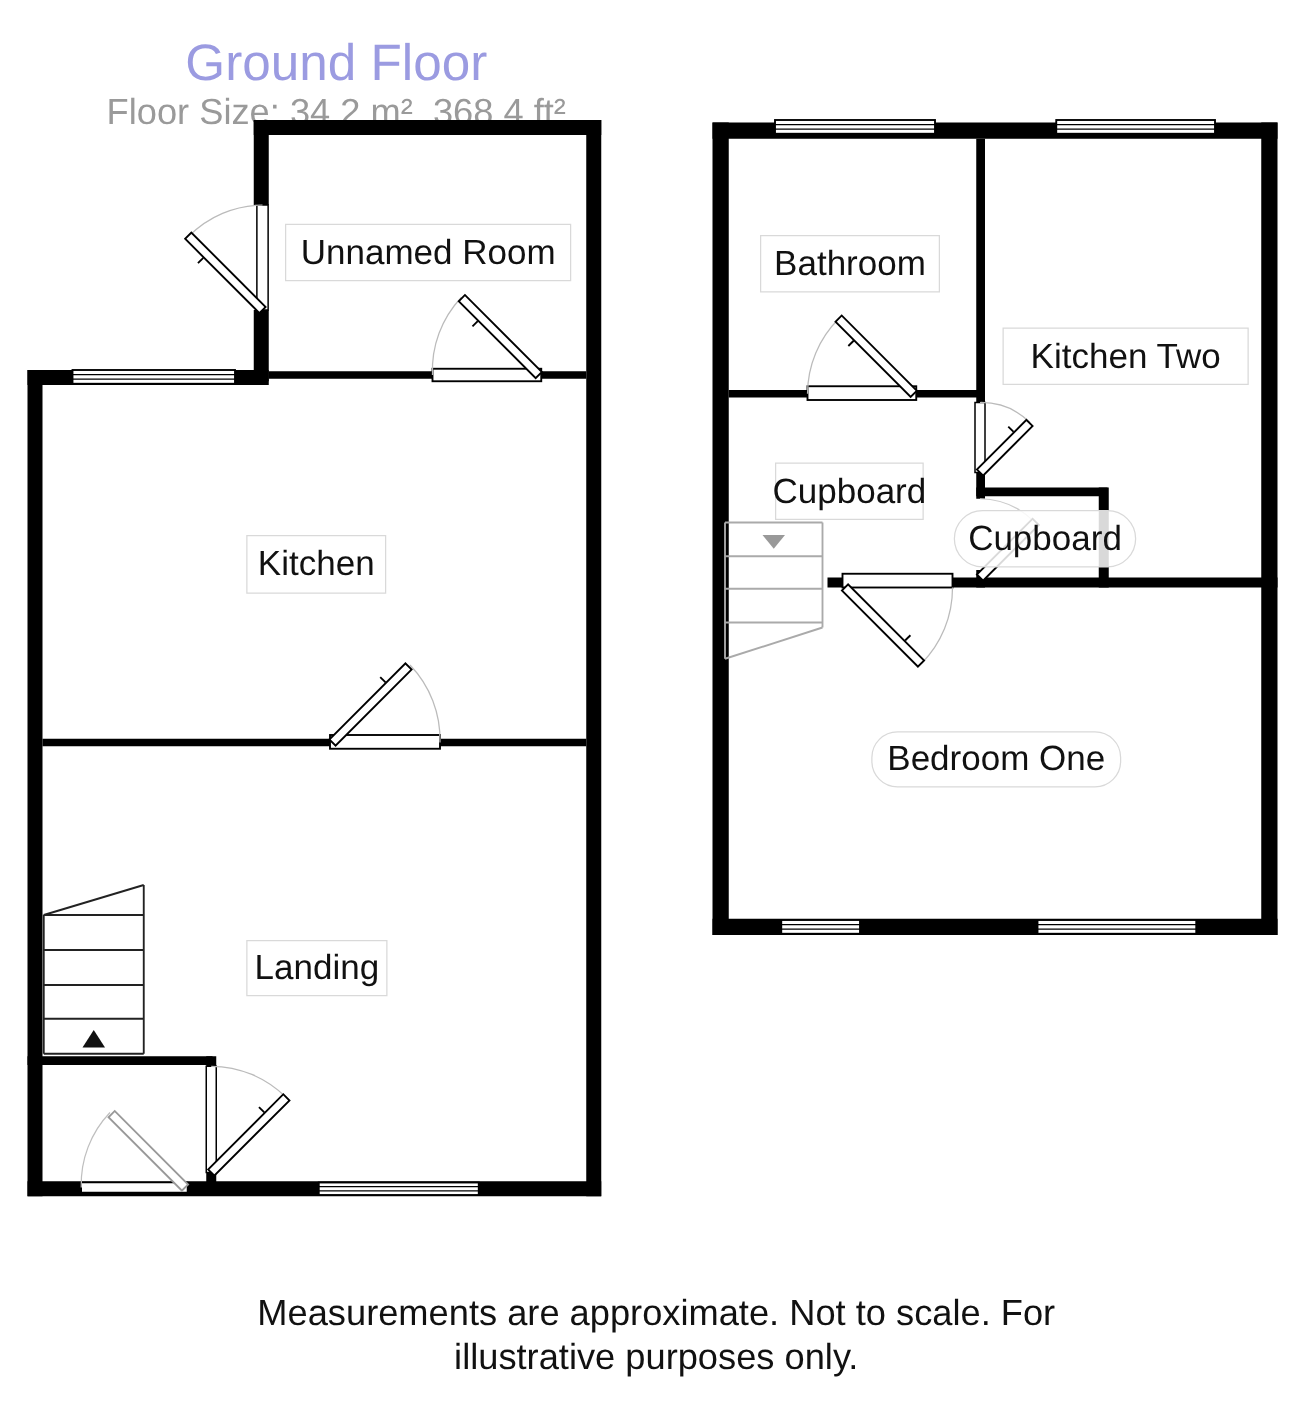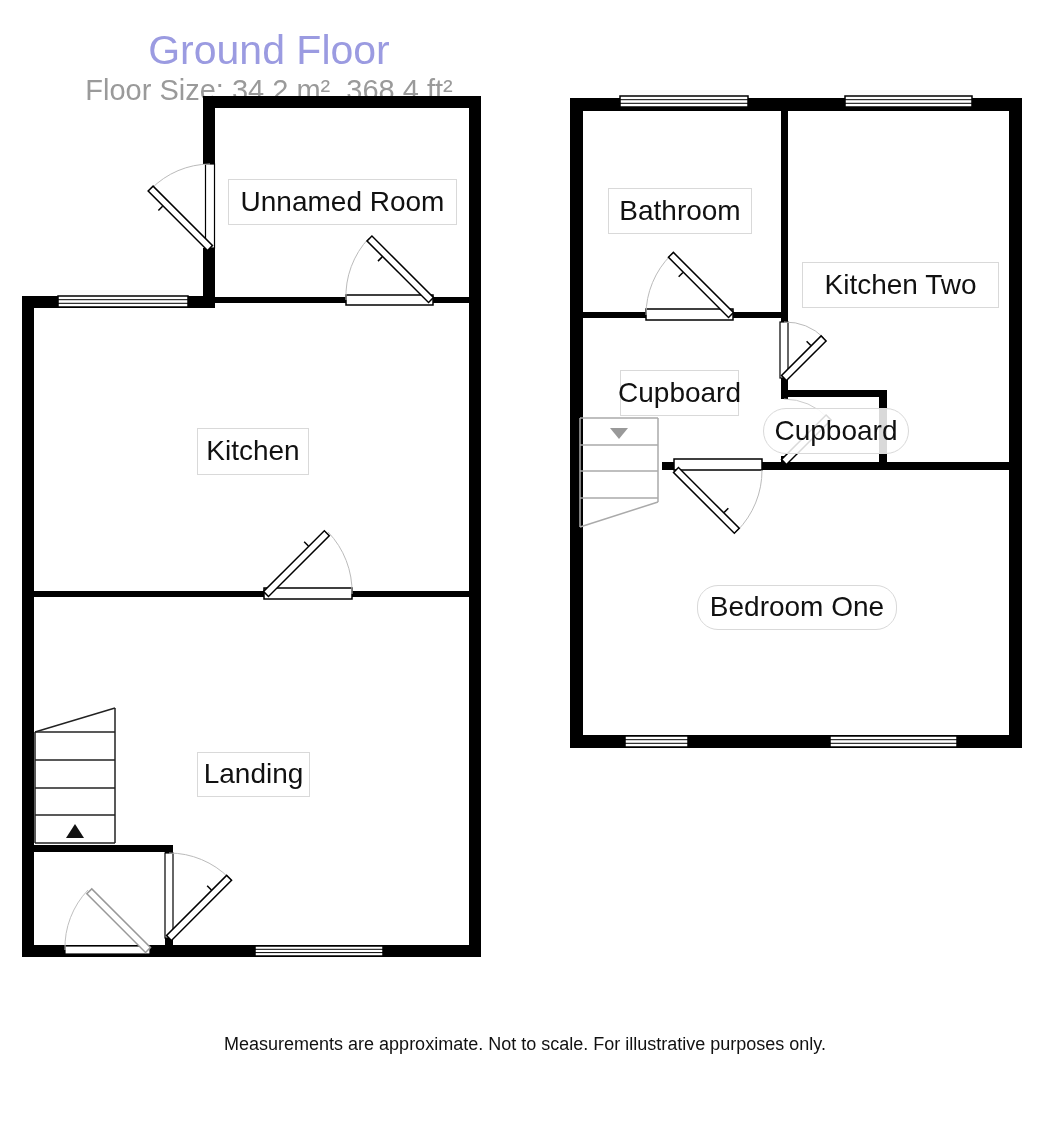--- a/index.html
+++ b/index.html
@@ -6,21 +6,21 @@
   #page{position:relative;width:1050px;height:1130px;background:#ffffff;overflow:hidden;
         font-family:"Liberation Sans", sans-serif;}
   .hdr{position:absolute;text-align:center;z-index:1;padding-left:14px;}
   .hdr .title{font-size:41px;color:#9b9be1;line-height:1.0;}
   .hdr .size{font-size:29px;color:#9a9a9a;line-height:1.0;margin-top:5px;}
   #plan-svg{position:absolute;left:0;top:0;z-index:2;}
   .room-label{position:absolute;z-index:3;display:flex;align-items:center;justify-content:center;
       background:rgba(255,255,255,0.85);border:1px solid #d9d9d9;
       color:#111;font-size:28px;line-height:1.1;}
   #disclaimer{position:absolute;left:175px;top:1034px;width:700px;z-index:1;
-      text-align:center;color:#111;font-size:18px;line-height:1.22;}
+      text-align:center;color:#111;font-size:29px;line-height:1.22;}
 </style>
 </head>
 <body>
 
 <div id="page">
 
   <div class="hdr" style="left:0px;top:30px;width:510px;">
     <div class="title">Ground Floor</div>
     <div class="size">Floor Size: 34.2 m², 368.4 ft²</div>
   </div>

